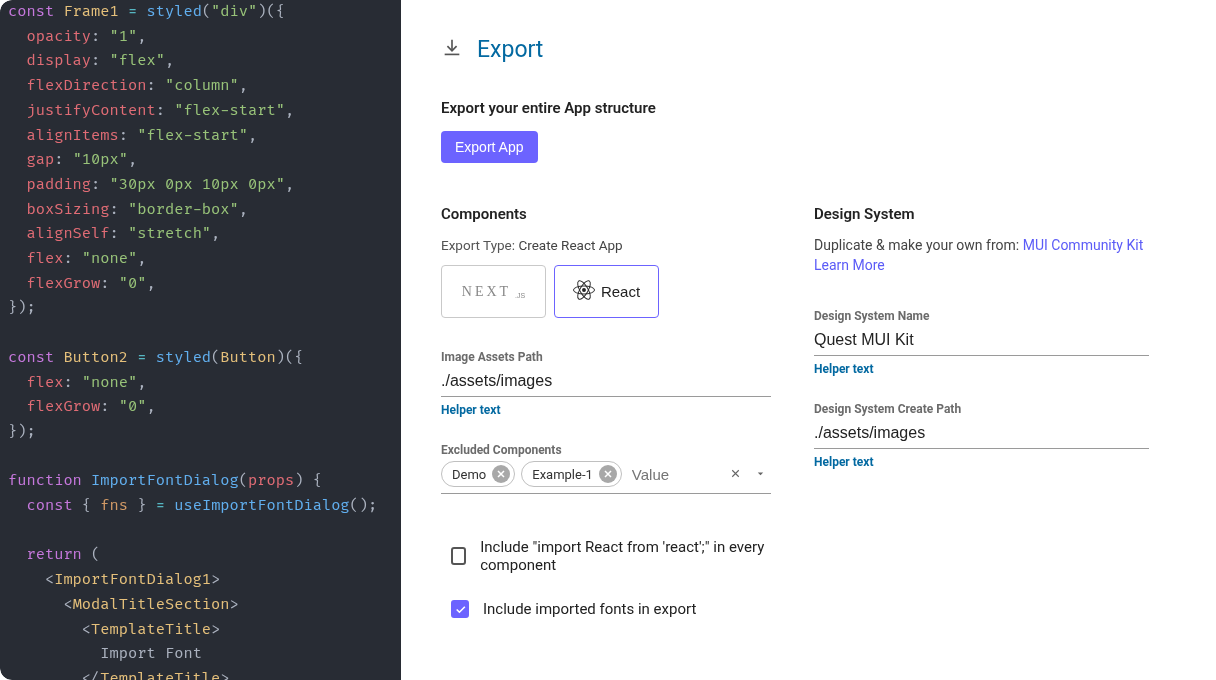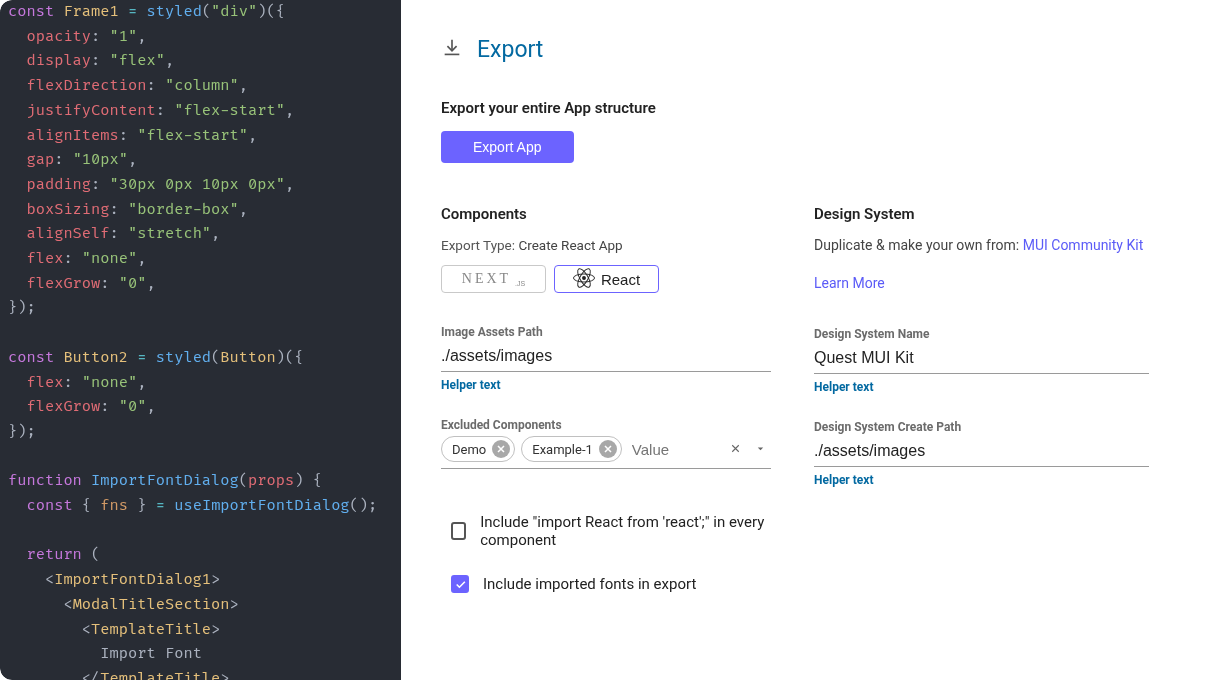--- a/index.html
+++ b/index.html
@@ -54,42 +54,42 @@
     margin-bottom: 36px;
   }
   .export-header svg { width: 22px; height: 22px; color: #555; }
   .export-title { font-size: 23px; font-weight: 400; color: #0369a1; }
   .export-subtitle { font-size: 15px; font-weight: 600; margin-bottom: 14px; color: #222; }
   .btn-primary {
     background: #6c63ff;
     color: #fff;
     border: none;
     border-radius: 4px;
-    padding: 8px 32px;
+    padding: 8px 14px;
     font-size: 14px;
     font-weight: 500;
     cursor: pointer;
   }
   .columns {
     display: flex;
     gap: 43px;
     margin-top: 42px;
   }
   .col-left { width: 330px; }
   .col-right { width: 335px; }
   .section-heading { font-size: 15px; font-weight: 600; margin-bottom: 14px; color: #222; }
   .field-row { font-size: 13.5px; color: #444; margin-bottom: 12px; }
   .field-row .lbl { color: #555; }
   .exporttype-buttons { display: flex; gap: 8px; margin-bottom: 32px; }
   .et-btn {
     border: 1px solid #c9c9c9;
     border-radius: 4px;
     background: #fff;
     width: 105px;
-    height: 28px;
+    height: 53px;
     display: flex;
     align-items: center;
     justify-content: center;
     cursor: pointer;
     font-size: 15px;
     gap: 6px;
     color: #222;
   }
   .et-btn.selected { border: 1.3px solid #6c63ff; }
   .next-text { font-family: Georgia, serif; letter-spacing: 3px; font-size: 14px; color: #888; font-weight: 400;}
@@ -136,21 +136,21 @@
     outline: none;
     font-size: 15px;
     color: #888;
     background: transparent;
     min-width: 40px;
     padding-left: 4px;
   }
   .chip-controls { display: flex; gap: 12px; color: #666; padding-right: 4px; }
   .chip-controls svg { width: 13px; height: 13px; cursor: pointer; }
 
-  .design-blurb { font-size: 14px; color: #444; margin-bottom: 20px; }
+  .design-blurb { font-size: 14px; color: #444; margin-bottom: 2px; }
   .design-blurb a, .learn-more { color: #5b5bf7; text-decoration: none; font-size: 14px; cursor: pointer; }
   .learn-more { display: inline-block; margin-bottom: 36px; }
 
   .checkbox-row {
     display: flex; align-items: center; gap: 14px;
     font-size: 15px; color: #222; margin-bottom: 26px;
     padding-left: 10px;
   }
   .cb {
     width: 18px; height: 18px; border: 2px solid #555; border-radius: 3px;

